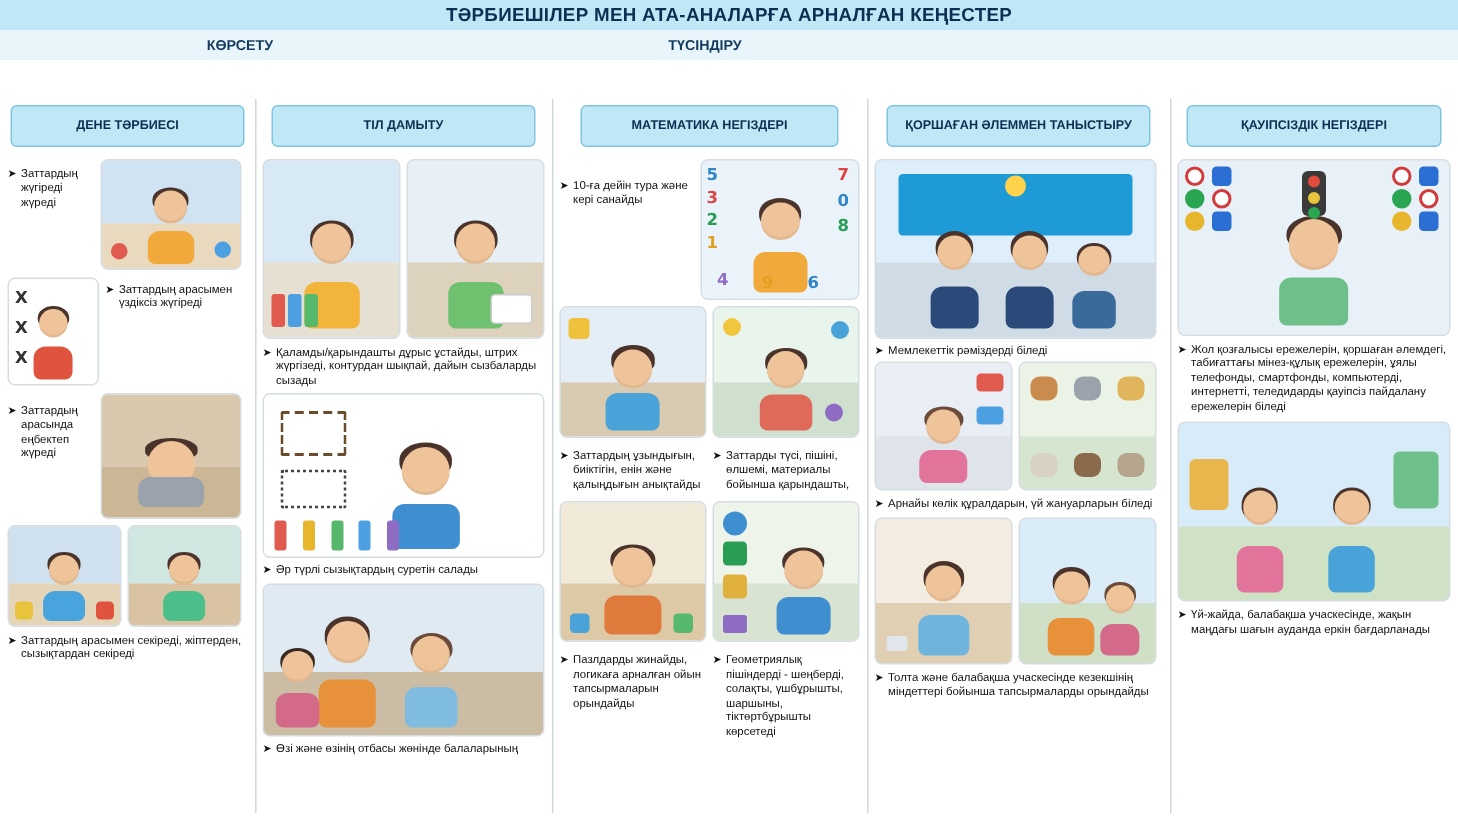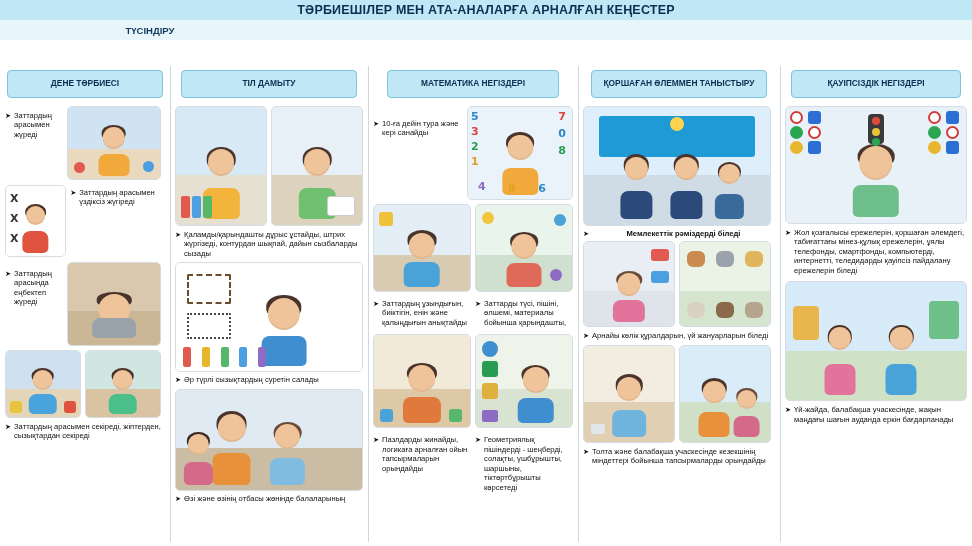--- a/index.html
+++ b/index.html
@@ -125,21 +125,21 @@
     color: #101010;
     margin: 3px 0;
   }
   .bullet .mark {
     flex: 0 0 auto;
     margin-right: 3px;
     font-size: 7.2px;
     color: #111;
   }
   .bullet .txt { flex: 1 1 auto; }
-  .bullet.bold .txt { font-weight: bold; text-align: center; }
+  .bullet.bold .txt { font-weight: normal; }
 
   
   .ph {
     border-radius: 5px;
     border: 1px solid #d6dde2;
     position: relative;
     overflow: hidden;
     background: #e9eef2;
   }
   .ph .sky { position: absolute; left:0; top:0; right:0; height: 58%; }
@@ -218,20 +218,21 @@
 </head>
 <body>
 
 <div class="page">
 
   <div class="title-bar">
     <span>ТӘРБИЕШІЛЕР МЕН АТА-АНАЛАРҒА АРНАЛҒАН КЕҢЕСТЕР</span>
   </div>
 
   <div class="subtitle-row">
+    <div class="col c1">КӨРСЕТУ</div>
     <div class="col c2">ТҮСІНДІРУ</div>
   </div>
 
 
   <div class="divider" style="left:170px"></div>
   <div class="divider" style="left:368px"></div>
   <div class="divider" style="left:578px"></div>
   <div class="divider" style="left:780px"></div>
 
   <div class="columns">
@@ -239,21 +240,21 @@
     <div class="col-block" style="width:170px">
       <div class="col-head" style="width:146px">
         <span>ДЕНЕ ТӘРБИЕСІ</span>
       </div>
       <div class="col-body">
 
         <div style="display:flex; align-items:flex-start; margin-top:4px;">
           <div style="width:62px; padding-top:2px;">
             <div class="bullet">
               <span class="mark">➤</span>
-              <span class="txt">Заттардың арасымен жүреді</span>
+              <span class="txt">Заттардың жүгіреді жүреді</span>
             </div>
           </div>
           <div class="ph" style="width:92px;height:72px">
             <div class="sky" style="background:#cfe3f2"></div>
             <div class="floor" style="background:#e8d9bf"></div>
             <div class="kid">
                 <div class="hair"></div>
                 <div class="head"></div>
                 <div class="body" style="background:#f2a93b"></div>
               </div>

